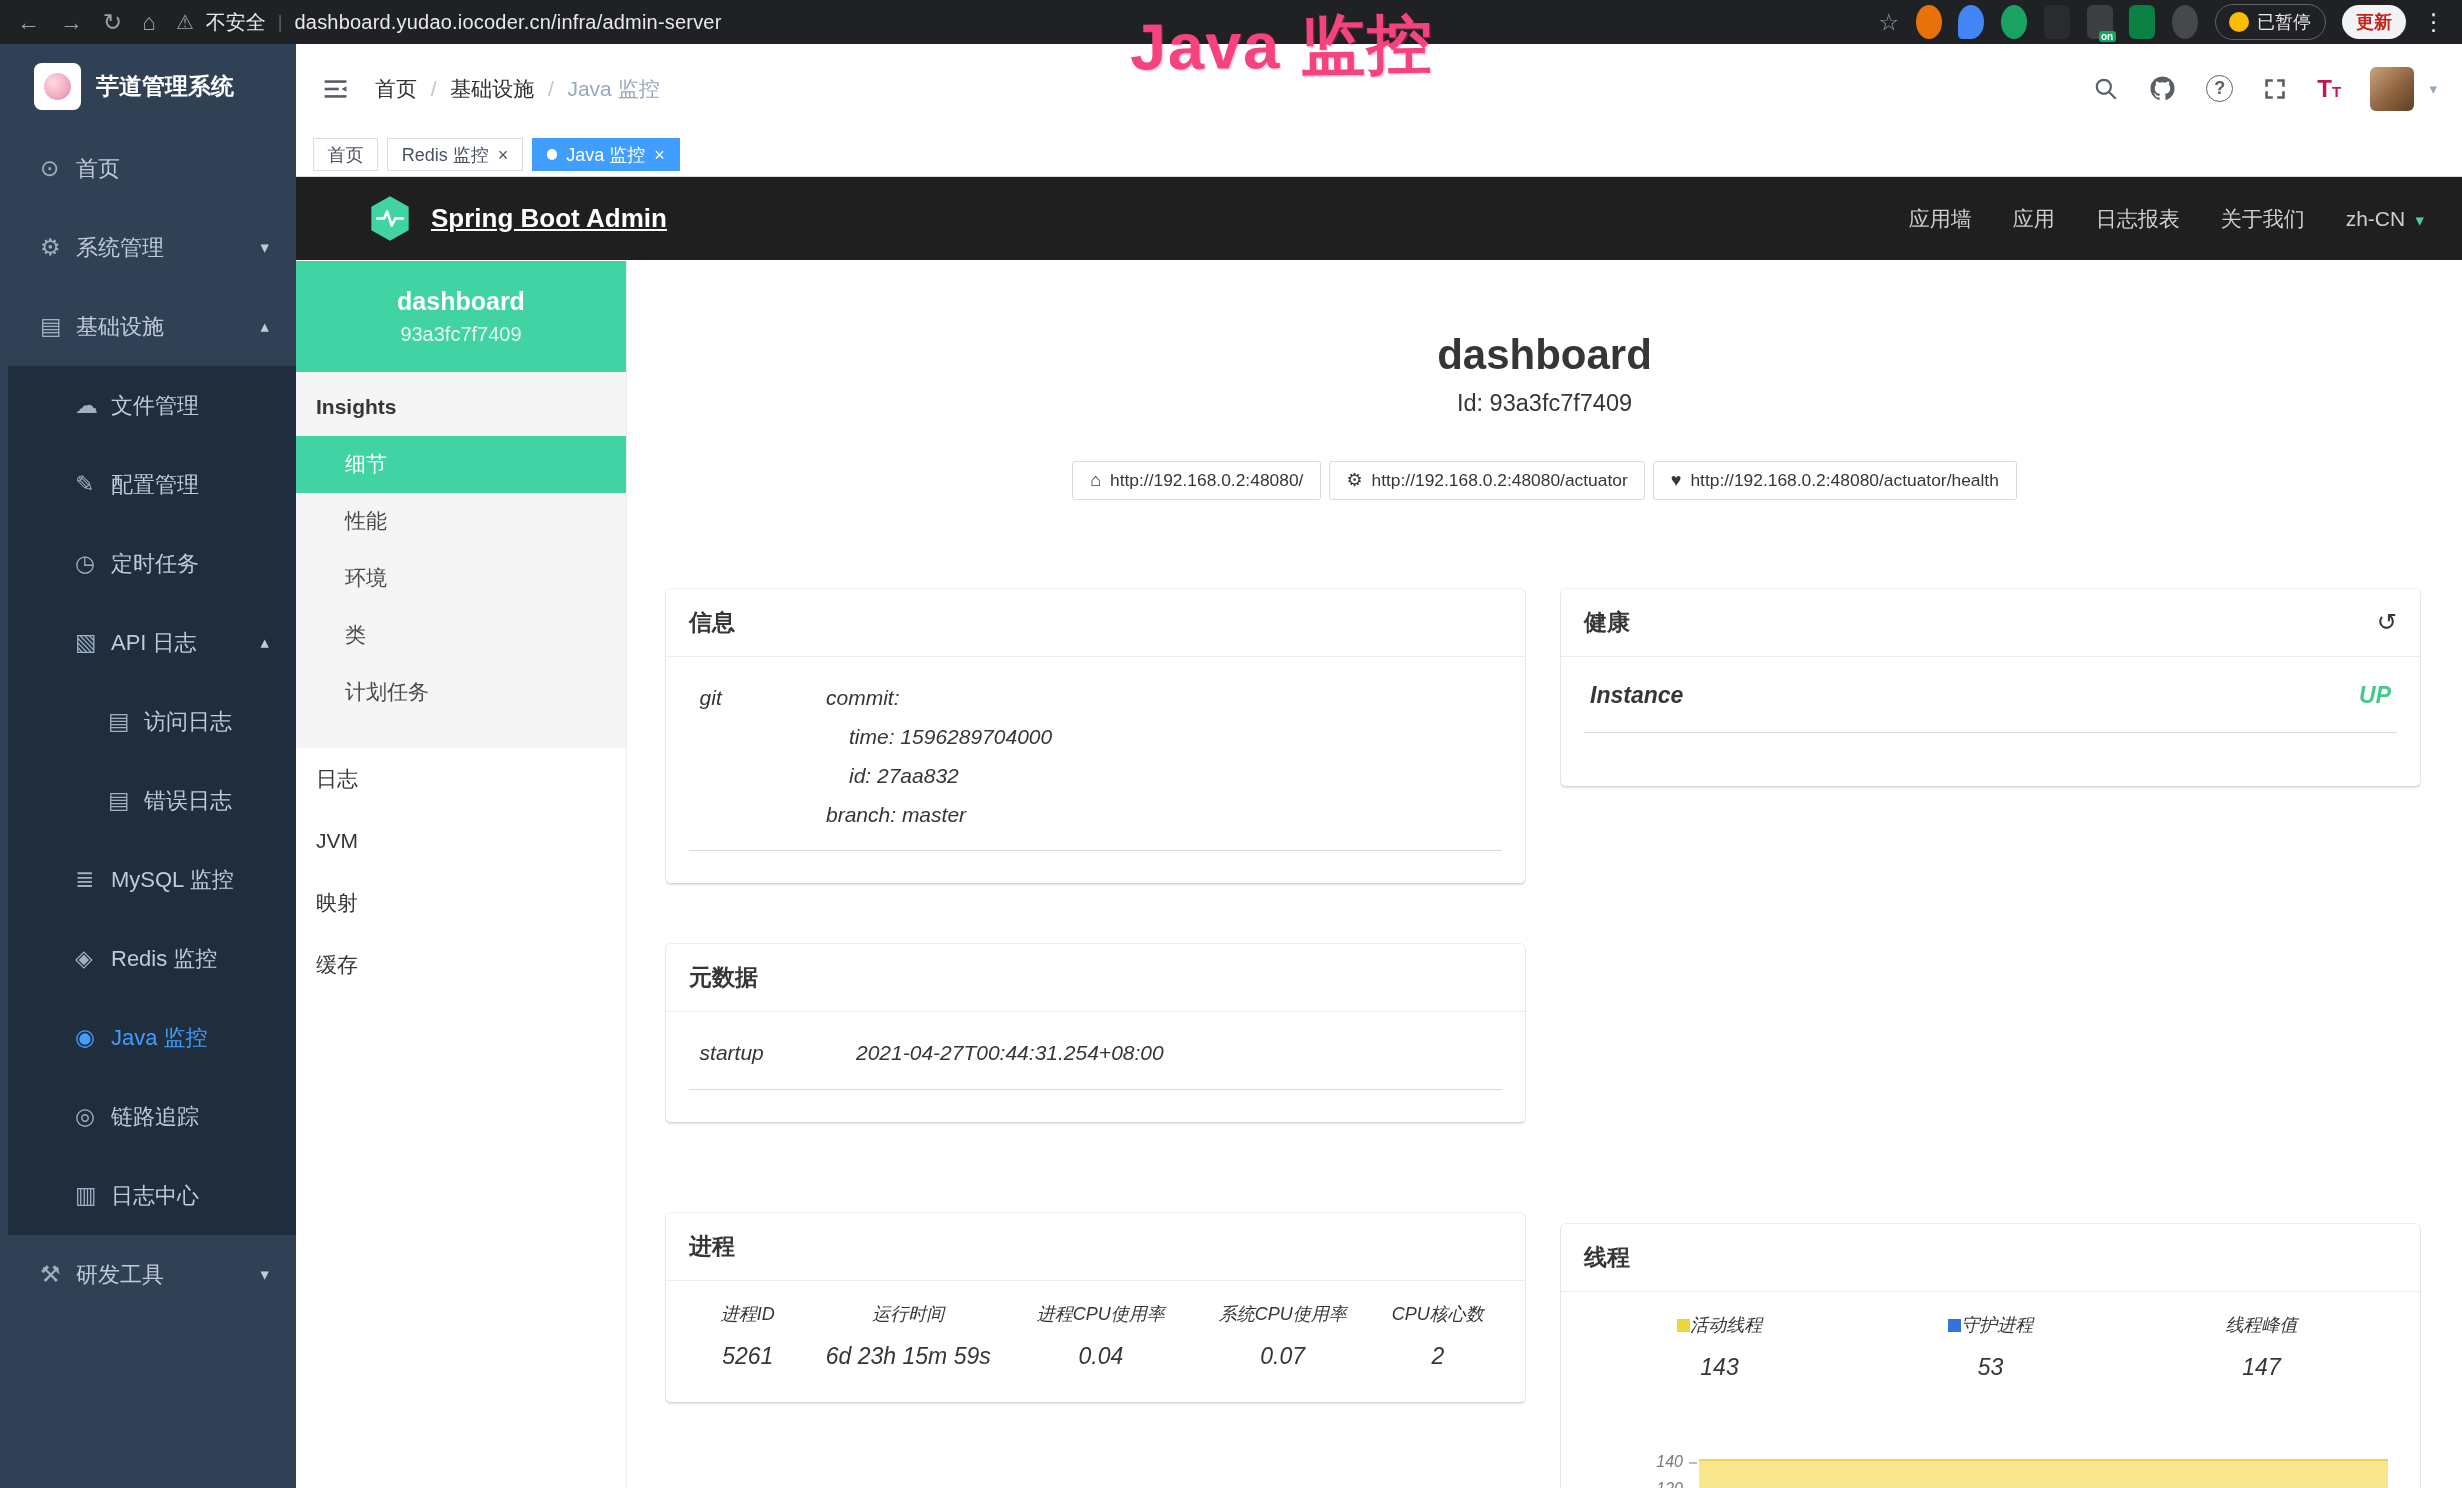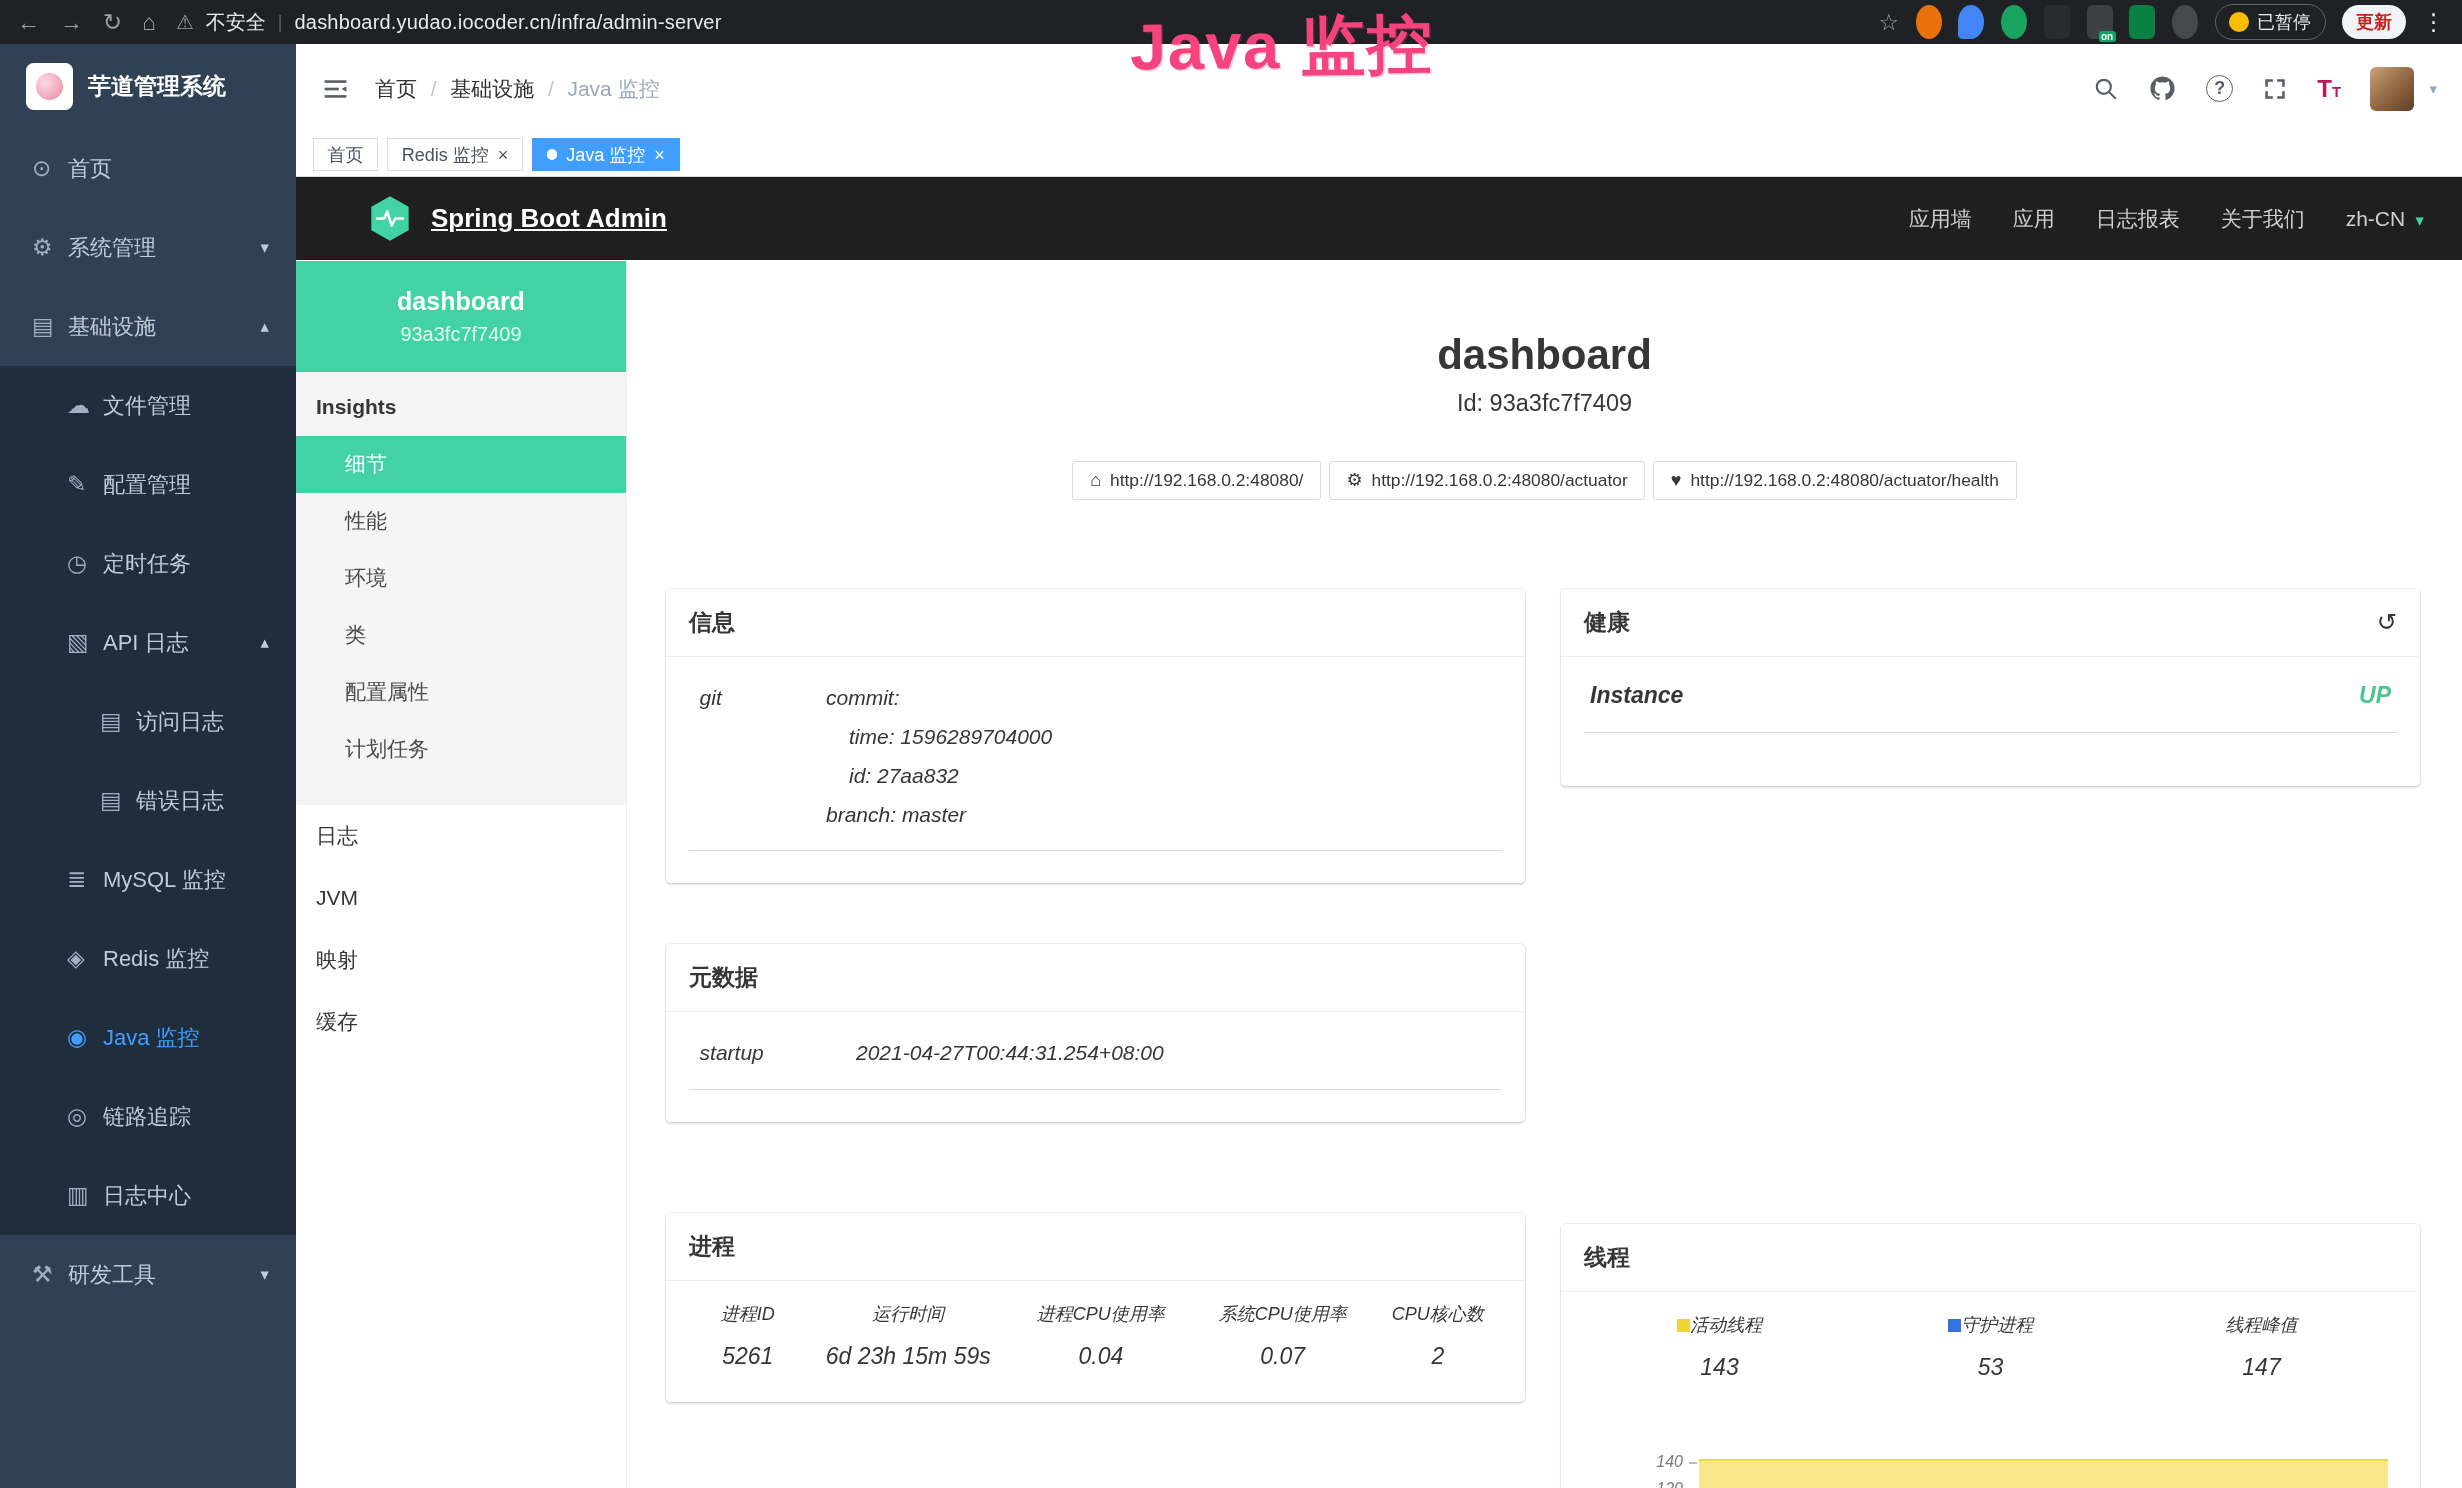--- a/index.html
+++ b/index.html
@@ -33,21 +33,21 @@
   .smiley { width:20px; height:20px; border-radius:50%; background:#fbbc04; display:inline-block; }
   .update { background:#f1f3f4; color:#c5221f; font-weight:700; }
   .kebab { color:#e8eaed; font-size:23px; }
 
   
   .annotation { position:absolute; left:1130px; top:1.5px; z-index:60; color:#f4437d;
     font-size:65px; font-weight:700; letter-spacing:1.5px; transform:rotate(-.6deg);
     text-shadow:1.5px 1.5px 0 rgba(244,67,125,.25); white-space:nowrap; }
 
   
-  .admin-sidebar { position:absolute; left:0; top:44px; width:296px; height:1445px; background:#304156; overflow:hidden; }
+  .admin-sidebar { position:absolute; left:0; top:44px; width:296px; height:1445px; background:#304156; overflow:hidden;padding-left:8px; }
   .logo-row { height:85px; display:flex; align-items:center; padding-left:26px; gap:15px; }
   .logo-img { width:47px; height:47px; background:#fff; border-radius:7.6px; position:relative; flex:none; }
   .logo-img::after { content:""; position:absolute; left:10px; top:10px; width:27px; height:27px; border-radius:50%;
     background:radial-gradient(circle at 35% 35%, #ffd9e4, #e48aa5); }
   .logo-title { color:#fff; font-size:23px; font-weight:600; }
   .menu-item { position:relative; height:79px; display:flex; align-items:center; padding-left:32px; color:#bfcbd9; font-size:22px; cursor:pointer; }
   .menu-item .mi { width:36px; font-size:23px; color:#9fb0c3; flex:none; }
   .menu-item .chev { position:absolute; right:27px; font-size:16.7px; color:#bfcbd9; }
   .submenu { background:#1f2d3d; }
   .submenu .menu-item { padding-left:67px; }
@@ -345,21 +345,20 @@
     <div class="app-head">
       <span class="an">dashboard</span>
       <span class="ai">93a3fc7f7409</span>
     </div>
     <div class="insights-group">
       <div class="group-label">Insights</div>
       <div class="sba-item active">细节</div>
       <div class="sba-item">性能</div>
       <div class="sba-item">环境</div>
       <div class="sba-item">类</div>
-      <div class="sba-item">配置属性</div>
       <div class="sba-item">计划任务</div>
     </div>
     <div class="sba-root-item">日志</div>
     <div class="sba-root-item">JVM</div>
     <div class="sba-root-item">映射</div>
     <div class="sba-root-item">缓存</div>
   </div>
 
   <div class="sba-main">
     <div class="app-title">dashboard</div>

